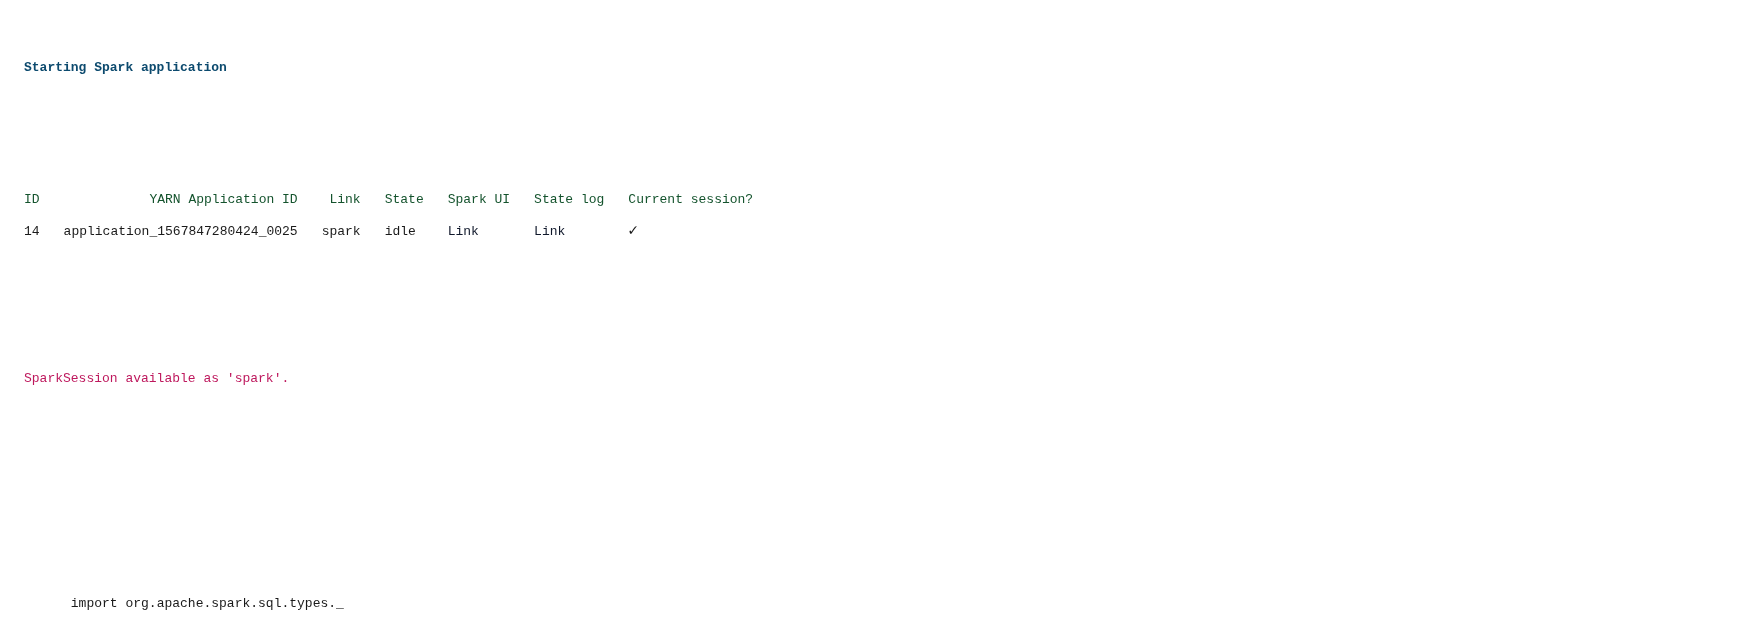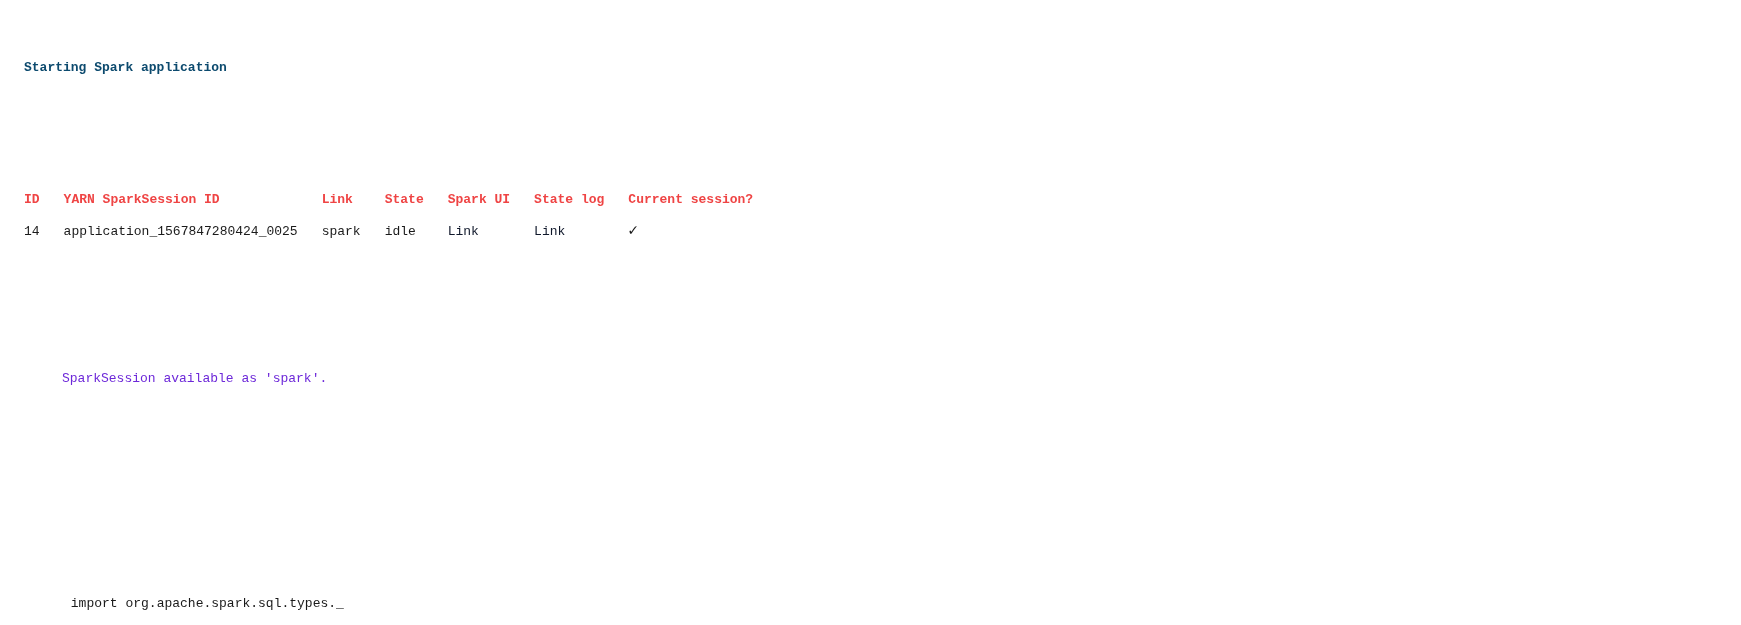--- a/index.html
+++ b/index.html
@@ -36,25 +36,25 @@
       margin-bottom: 16px;
     }
 
     table {
       border-collapse: collapse;
       font-family: Consolas, 'Courier New', monospace;
       font-size: 13px;
     }
 
     table th {
-      font-weight: 700;
+      font-weight: 400;
       padding: 4px 24px 4px 0;
-      text-align: left;
+      text-align: right;
       vertical-align: bottom;
-      color: #ef4444;
+      color: #14532d;
       white-space: nowrap;
     }
 
     table th:first-child {
       padding-left: 0;
     }
 
     table td {
       padding: 4px 24px 4px 0;
       text-align: left;
@@ -74,22 +74,21 @@
       text-decoration: none;
     }
 
     .checkmark {
       color: #1a1a1a;
       font-size: 16px;
     }
 
     .sparksession-line {
       margin-bottom: 16px;
-      color: #6d28d9;
-      margin-left: 38px;
+      color: #be185d;
     }
 
     .code-block {
       color: #1a1a1a;
       font-family: Consolas, 'Courier New', monospace;
       font-size: 13px;
       line-height: 1.65;
       white-space: pre;
       position: relative;
     }
@@ -102,21 +101,21 @@
 <body>
 
 <div class="output-block">
   <div class="starting-line">Starting Spark application</div>
 
   <div class="table-container">
     <table>
       <thead>
         <tr>
           <th>ID</th>
-          <th>YARN SparkSession ID</th>
+          <th>YARN Application ID</th>
           <th>Link</th>
           <th>State</th>
           <th>Spark UI</th>
           <th>State log</th>
           <th>Current session?</th>
         </tr>
       </thead>
       <tbody>
         <tr>
           <td>14</td>

